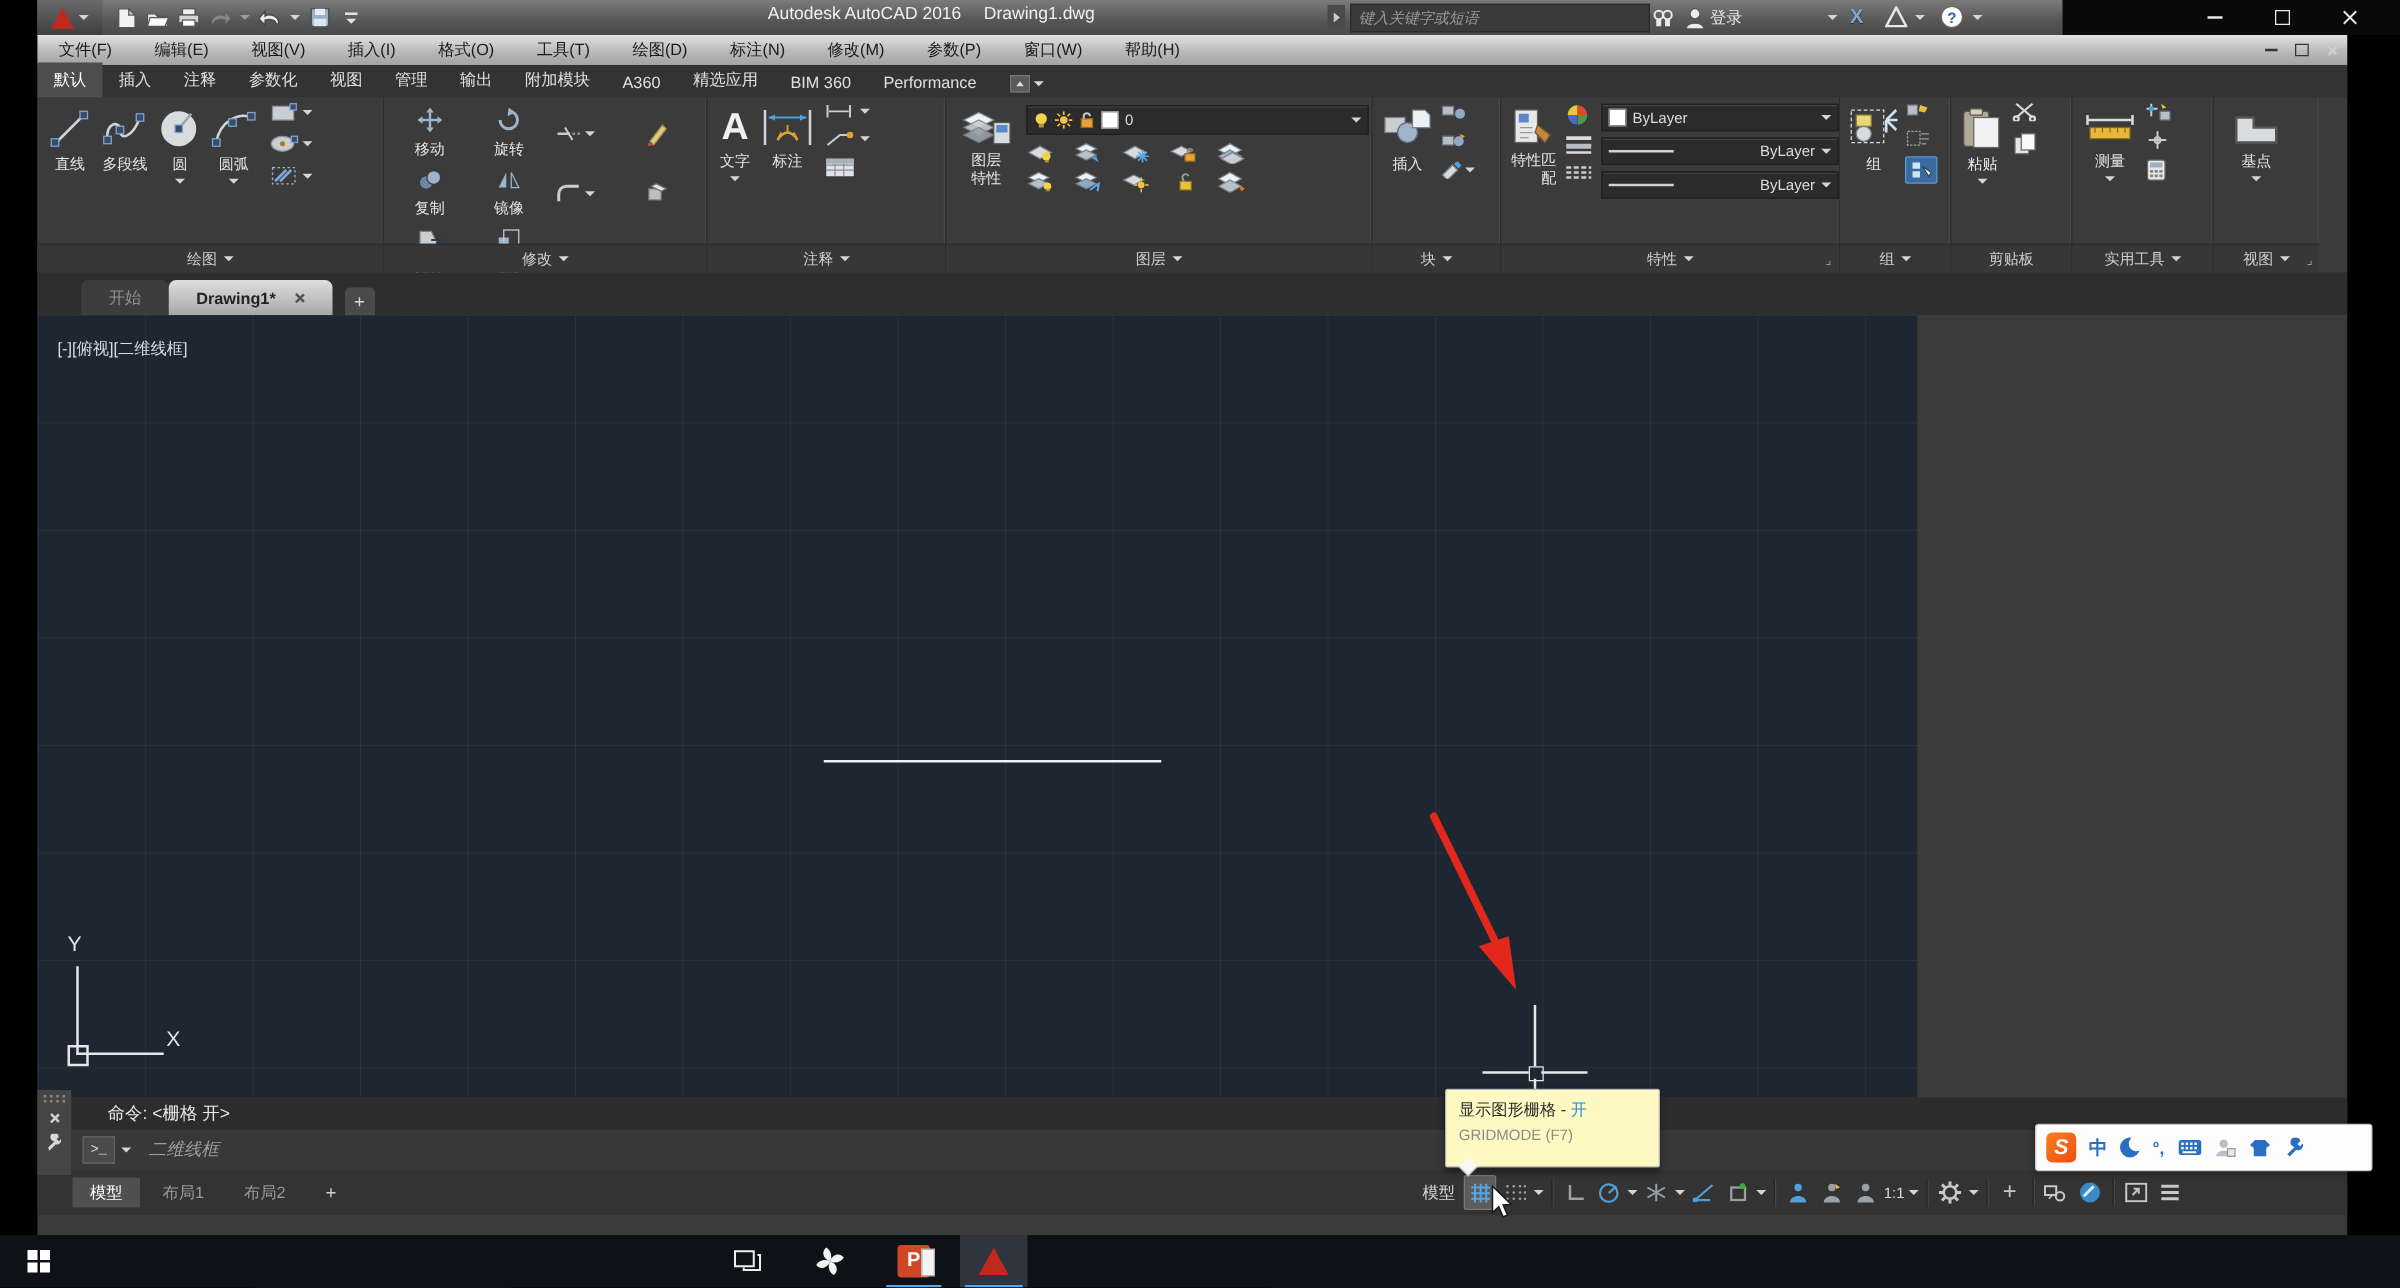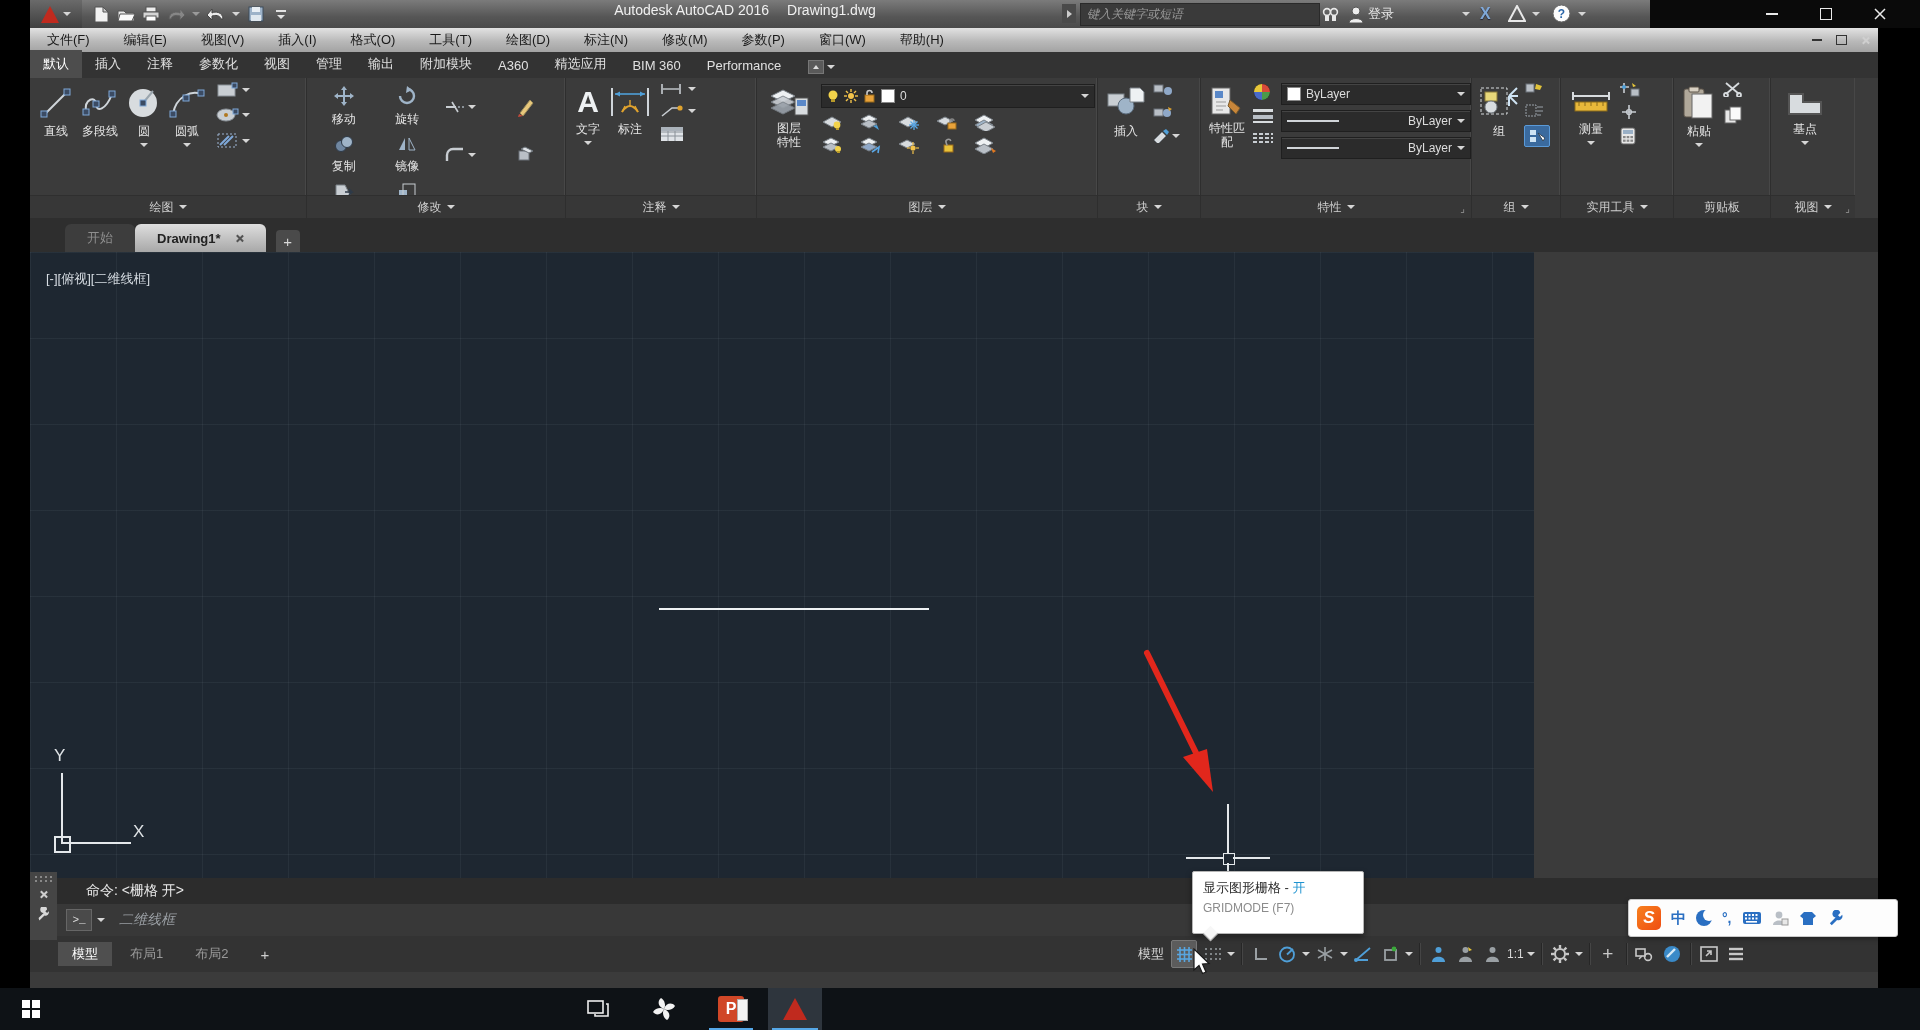--- a/index.html
+++ b/index.html
@@ -45,21 +45,21 @@
   .cmdrow1{position:absolute;left:0;top:878px;width:100%;height:26px;background:#2c2c2c;color:#e8e8e8;font-size:14px;display:flex;align-items:center;border-bottom:1px solid #1f1f1f;}
   .cmdrow2{position:absolute;left:0;top:904px;width:100%;height:32px;background:#383838;display:flex;align-items:center;}
   .cmdrail{position:absolute;left:0;top:872px;width:27px;height:64px;background:#454545;display:flex;flex-direction:column;align-items:center;gap:8px;padding-top:4px;z-index:3;}
   .bottomrow{position:absolute;left:0;top:936px;width:100%;height:36px;background:#333;display:flex;align-items:center;}
   .ltab{height:24px;display:flex;align-items:center;padding:0 14px;color:#9a9a9a;font-size:13px;}
   .ltab.active{background:#4f4f4f;color:#fff;}
   .sbar{position:absolute;left:1108px;top:936px;height:36px;display:flex;align-items:center;gap:3px;color:#c8c8c8;}
   .sbtn{height:26px;min-width:24px;display:flex;align-items:center;justify-content:center;border-radius:2px;gap:2px;}
   .sbsep{width:1px;height:22px;background:#262626;box-shadow:1px 0 0 #454545;margin:0 3px;}
   
-  .tip{position:absolute;left:1192px;top:871px;width:150px;height:54px;background:#ffffff;border:1px solid #b5b5b5;border-radius:2px;box-shadow:0 3px 6px rgba(0,0,0,.45);padding:7px 10px 0 10px;z-index:60;font-size:13px;color:#2c2c2c;}
+  .tip{position:absolute;left:1156px;top:871px;width:150px;height:54px;background:#fef9c3;border:1px solid #b5b5b5;border-radius:2px;box-shadow:0 3px 6px rgba(0,0,0,.45);padding:7px 10px 0 10px;z-index:60;font-size:13px;color:#2c2c2c;}
   .tip .sub{color:#8c8c8c;font-size:12px;margin-top:4px;}
   .tip .tail{position:absolute;left:12px;bottom:-6px;width:10px;height:10px;background:#f7f7f7;border-right:1px solid #b5b5b5;border-bottom:1px solid #b5b5b5;transform:rotate(45deg);}
   
   .sogou{position:absolute;left:1628px;top:899px;width:252px;height:36px;background:#fdfdfd;border:1px solid #c9c9c9;border-radius:3px;box-shadow:0 2px 5px rgba(0,0,0,.35);display:flex;align-items:center;gap:10px;padding:0 8px;z-index:55;}
   .slogo{width:24px;height:24px;border-radius:5px;background:linear-gradient(135deg,#f7801e,#ef4d12);color:#fff;font-weight:bold;font-size:17px;font-style:italic;display:flex;align-items:center;justify-content:center;}
   
   .taskbar{position:absolute;left:0;top:988px;width:1920px;height:42px;background:#0e1216;display:flex;align-items:center;z-index:90;}
   .tbtn{height:42px;display:flex;align-items:center;justify-content:center;}
   .underl{position:absolute;bottom:0;left:4px;right:4px;height:2px;background:#56a8e8;}
   .viewcube{position:absolute;left:1712px;top:30px;width:116px;height:150px;color:#c6ccd2;font-size:13px;}
@@ -560,21 +560,21 @@
           </div>
         </div>
         <div class="plabel">
             <span>块</span>
             <span class="cv"></span>
           </div>
       </div>
 
       <div class="panel" style="width:270px">
         <div style="display:flex;gap:7px;padding-left:8px">
-          <div class="bb" style="width:42px;text-align:center">
+          <div class="bb" style="width:42px;text-align:right">
             <svg width="34" height="32">
                 <rect x="2" y="2" width="18" height="26" fill="#e8e8e8" stroke="#666"></rect>
                 <rect x="5" y="5" width="8" height="7" fill="#5a88c8"></rect>
                 <path d="M6,16 h10 M6,20 h10 M6,24 h7" stroke="#999"></path>
                 <path d="M20,14 l10,8 -4,6 -8,-8 z" fill="#c8863a" stroke="#7a5a2a"></path>
               </svg>
             <span style="width:36px;line-height:14px">特性匹配</span>
           </div>
           <div style="display:flex;flex-direction:column;gap:7px;padding-top:5px">
             <svg width="20" height="18">
@@ -651,20 +651,51 @@
                 </svg>
               </span>
           </div>
         </div>
         <div class="plabel">
             <span>组</span>
             <span class="cv"></span>
           </div>
       </div>
 
+      <div class="panel" style="width:96px">
+        <div style="display:flex;gap:7px;padding-left:8px">
+          <div class="bb">
+            <svg width="34" height="34">
+                <rect x="2" y="3" width="20" height="28" rx="2" fill="#b0a89a" stroke="#5a5248"></rect>
+                <rect x="7" y="1" width="10" height="5" rx="1" fill="#d8d0c2" stroke="#5a5248"></rect>
+                <rect x="10" y="8" width="20" height="24" fill="#f2f2f2" stroke="#666"></rect>
+              </svg>
+            <span>粘贴</span>
+            <span class="cv"></span>
+          </div>
+          <div style="display:flex;flex-direction:column;gap:9px;padding-top:4px">
+            <svg width="22" height="15">
+                <g stroke="#d8dcdf" stroke-width="1.8" fill="none">
+                  <line x1="3" y1="1" x2="16" y2="12"></line>
+                  <line x1="16" y1="1" x2="3" y2="12"></line>
+                  <circle cx="3" cy="13" r="2"></circle>
+                  <circle cx="16" cy="13" r="2"></circle>
+                </g>
+              </svg>
+            <svg width="22" height="18">
+                <rect x="2" y="4" width="11" height="13" fill="#e8e8e8" stroke="#666"></rect>
+                <rect x="7" y="1" width="11" height="13" fill="#fafafa" stroke="#666"></rect>
+              </svg>
+          </div>
+        </div>
+        <div class="plabel">
+            <span>剪贴板</span>
+          </div>
+      </div>
+
       <div class="panel" style="width:112px">
         <div style="display:flex;gap:7px;padding-left:8px">
           <div class="bb">
             <svg width="44" height="32">
                 <line x1="4" y1="10" x2="40" y2="10" stroke="#d8dcdf" stroke-width="2"></line>
                 <path d="M4,6 v8 M40,6 v8" stroke="#d8dcdf" stroke-width="2"></path>
                 <rect x="6" y="16" width="32" height="9" fill="#e8b83a" stroke="#8a6a1a"></rect>
                 <path d="M10,16 v4 M16,16 v4 M22,16 v4 M28,16 v4 M34,16 v4" stroke="#8a6a1a"></path>
               </svg>
             <span>测量</span>
@@ -691,51 +722,20 @@
                   <rect x="3" y="12.6" width="2.6" height="2.2"></rect>
                   <rect x="6.7" y="12.6" width="2.6" height="2.2"></rect>
                   <rect x="10.4" y="12.6" width="2.6" height="2.2"></rect>
                 </g>
               </svg>
           </div>
         </div>
         <div class="plabel">
             <span>实用工具</span>
             <span class="cv"></span>
-          </div>
-      </div>
-
-      <div class="panel" style="width:96px">
-        <div style="display:flex;gap:7px;padding-left:8px">
-          <div class="bb">
-            <svg width="34" height="34">
-                <rect x="2" y="3" width="20" height="28" rx="2" fill="#b0a89a" stroke="#5a5248"></rect>
-                <rect x="7" y="1" width="10" height="5" rx="1" fill="#d8d0c2" stroke="#5a5248"></rect>
-                <rect x="10" y="8" width="20" height="24" fill="#f2f2f2" stroke="#666"></rect>
-              </svg>
-            <span>粘贴</span>
-            <span class="cv"></span>
-          </div>
-          <div style="display:flex;flex-direction:column;gap:9px;padding-top:4px">
-            <svg width="22" height="15">
-                <g stroke="#d8dcdf" stroke-width="1.8" fill="none">
-                  <line x1="3" y1="1" x2="16" y2="12"></line>
-                  <line x1="16" y1="1" x2="3" y2="12"></line>
-                  <circle cx="3" cy="13" r="2"></circle>
-                  <circle cx="16" cy="13" r="2"></circle>
-                </g>
-              </svg>
-            <svg width="22" height="18">
-                <rect x="2" y="4" width="11" height="13" fill="#e8e8e8" stroke="#666"></rect>
-                <rect x="7" y="1" width="11" height="13" fill="#fafafa" stroke="#666"></rect>
-              </svg>
-          </div>
-        </div>
-        <div class="plabel">
-            <span>剪贴板</span>
           </div>
       </div>
 
       <div class="panel" style="width:84px;border-right:none">
         <div style="display:flex;padding-left:14px">
           <div class="bb">
             <svg width="40" height="32">
                 <path d="M4,28 V8 h14 v8 h18 v12 z" fill="#d8dcdf" stroke="#555" stroke-width="2"></path>
               </svg>
             <span>基点</span>

